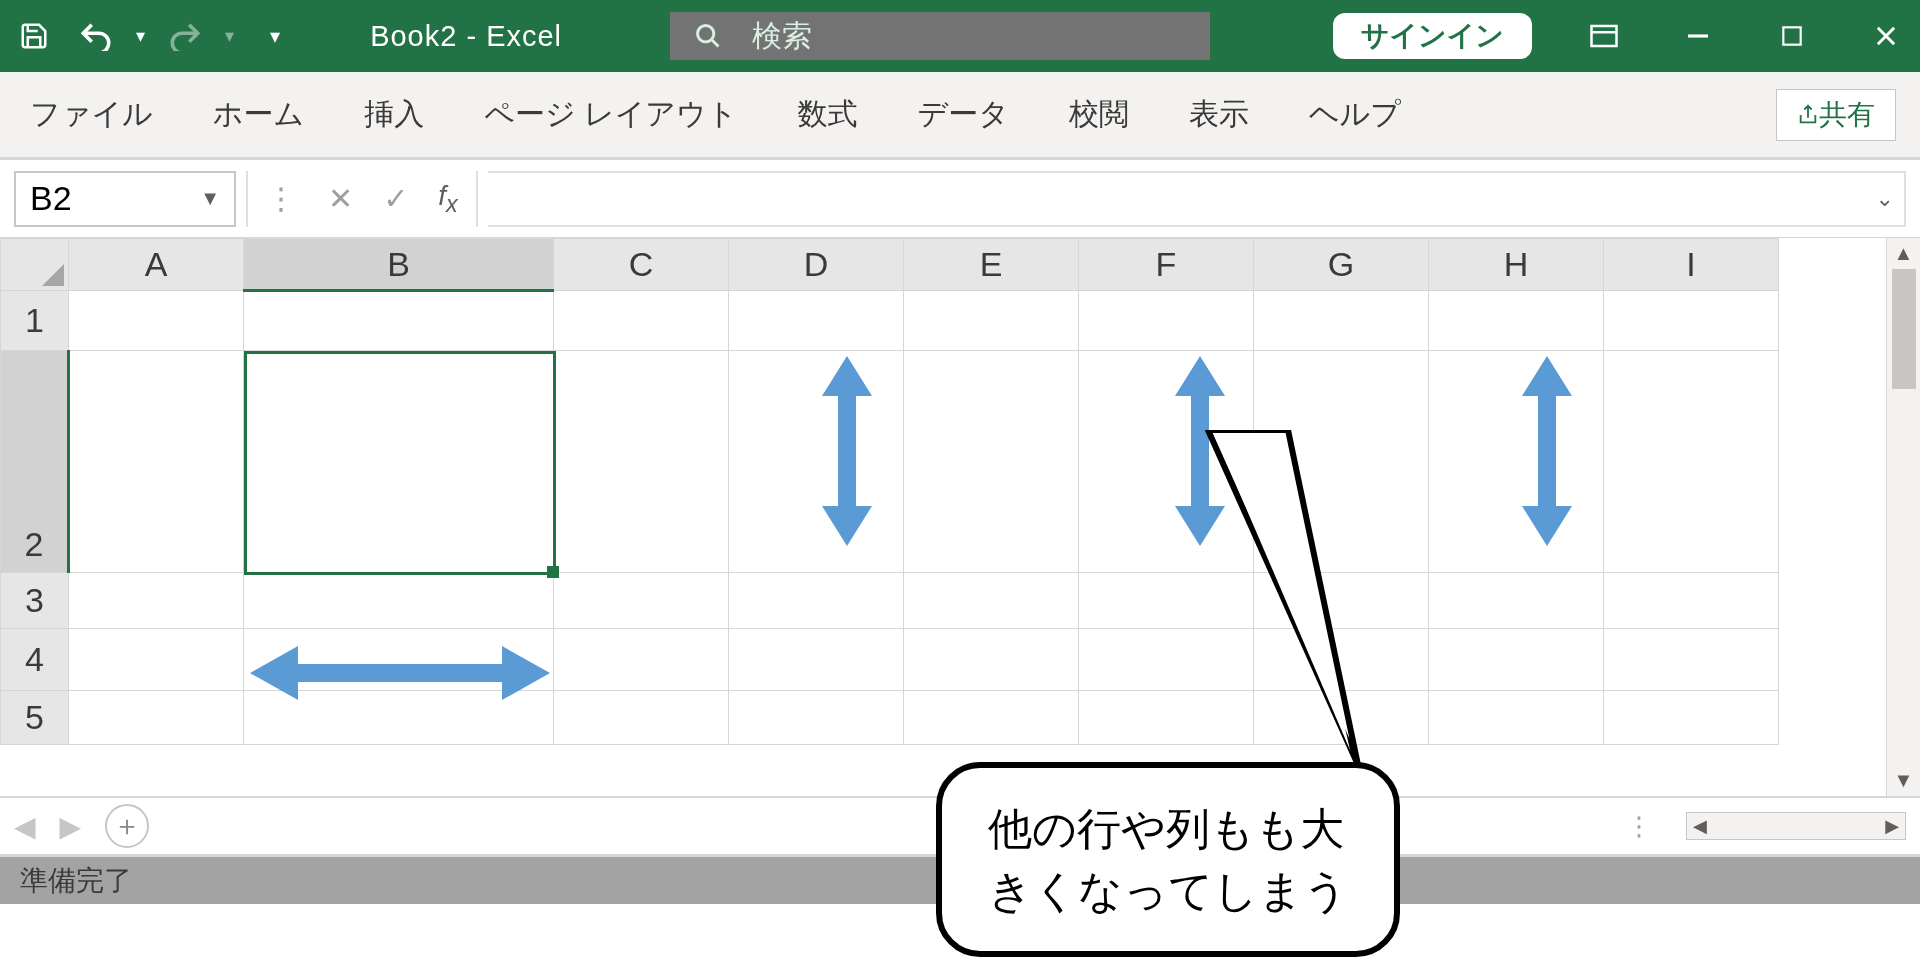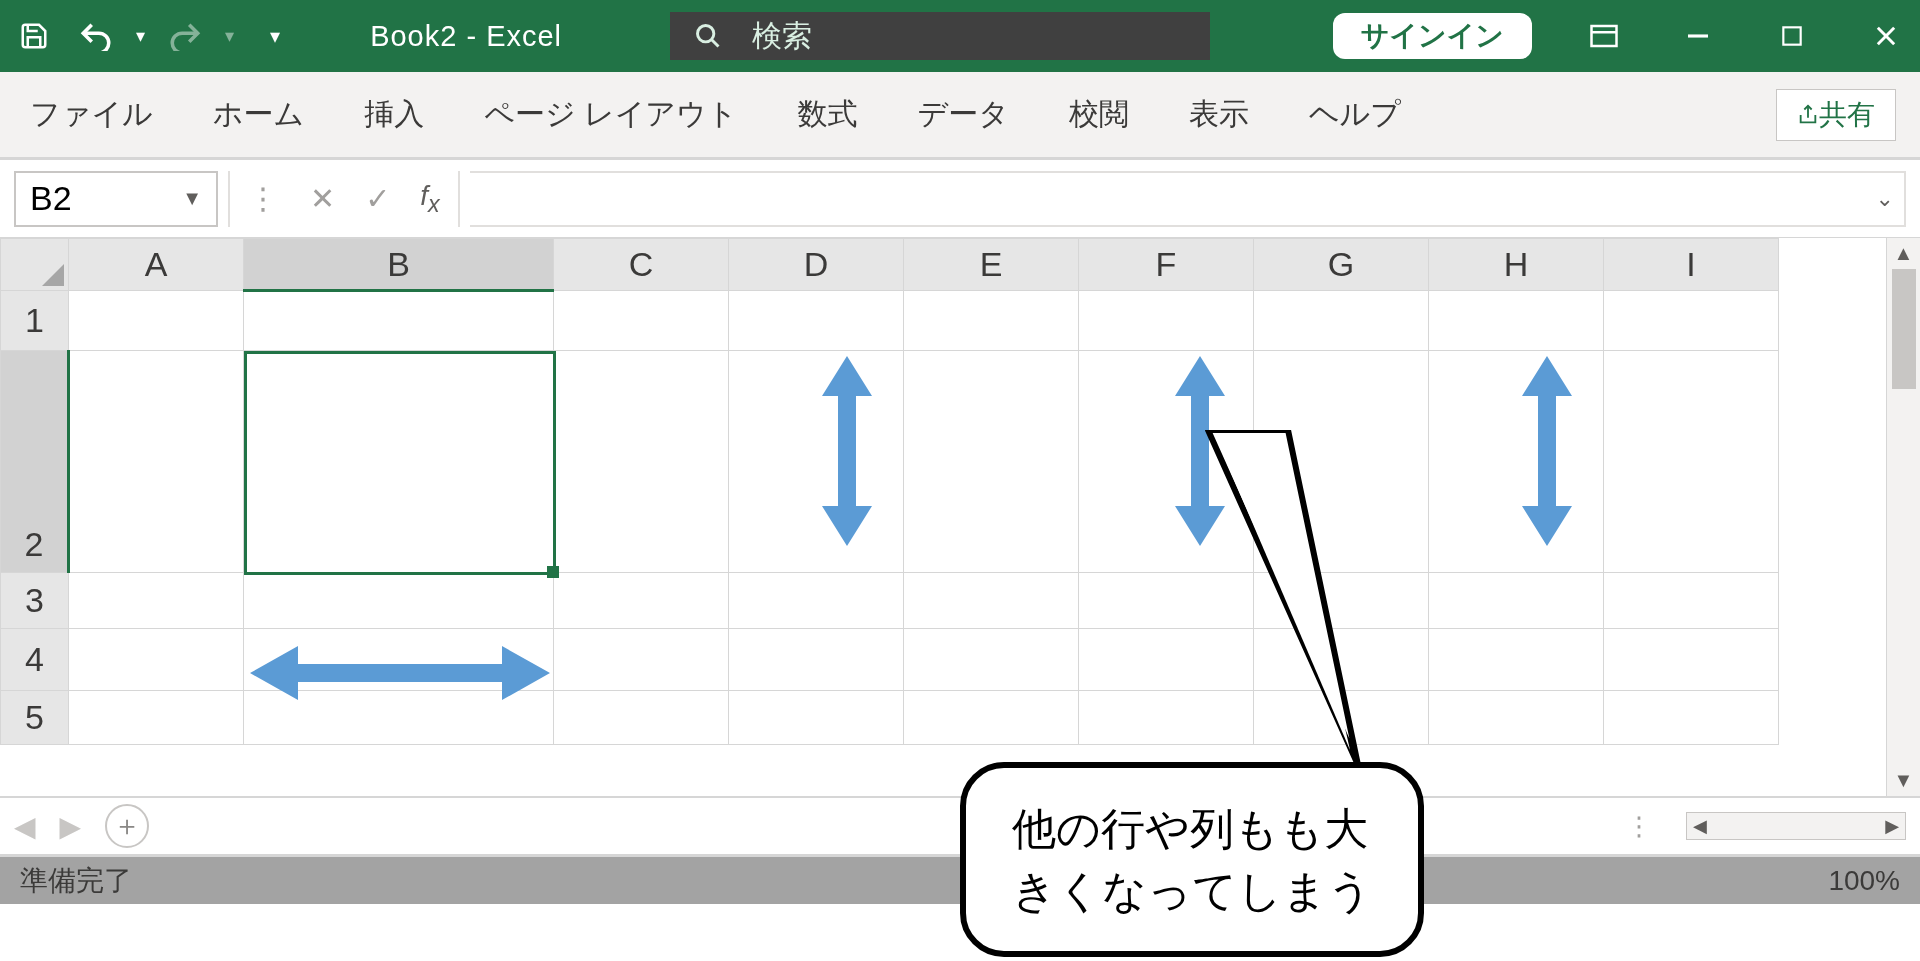--- a/index.html
+++ b/index.html
@@ -3,30 +3,30 @@
 <meta charset="utf-8">
 <style>
   *{box-sizing:border-box;margin:0;padding:0;font-family:"Yu Gothic UI","Meiryo",sans-serif}
   body{background:#fff;width:1920px;height:961px;overflow:hidden;position:relative}
   
   .titlebar{background:#217346;height:72px;display:flex;align-items:center;color:#fff;padding:0 12px;justify-content:space-between}
   .titlebar-left{display:flex;align-items:center;gap:18px}
   .qat-btn{width:44px;height:44px;display:flex;align-items:center;justify-content:center;color:#fff}
   .qat-sep{color:#fff}
   .title-text{font-size:29px;margin-left:72px;letter-spacing:1px}
-  .searchbox{background:#404040;height:48px;width:540px;display:flex;align-items:center;margin-left:90px;padding:0 24px;color:#d9efe2;font-size:30px;gap:30px}
+  .searchbox{background:#737373;height:48px;width:540px;display:flex;align-items:center;margin-left:90px;padding:0 24px;color:#d9efe2;font-size:30px;gap:30px}
   .titlebar-right{display:flex;align-items:center;gap:50px}
   .signin-btn{background:#fff;color:#217346;font-size:28px;font-weight:bold;padding:4px 28px;border-radius:12px}
   .win-btn{width:44px;height:44px;display:flex;align-items:center;justify-content:center}
   
   .ribbon{background:#f3f2f1;height:88px;border-bottom:3px solid #d6d6d6;display:flex;align-items:center;padding:0 30px;gap:60px;font-size:30px;color:#3b3a39;position:relative}
   .ribbon .share{position:absolute;right:24px;top:50%;transform:translateY(-50%);border:1px solid #c8c6c4;background:#fff;padding:6px 20px;font-size:28px;color:#217346;display:flex;align-items:center;gap:0}
   
   .fbar{height:78px;background:#fff;border-bottom:1px solid #d6d6d6;display:flex;align-items:center;padding:10px 14px;gap:10px}
-  .namebox{width:204px;height:56px;border:2px solid #c8c6c4;display:flex;align-items:center;justify-content:space-between;padding:0 14px;font-size:34px;background:#fff}
+  .namebox{width:222px;height:56px;border:2px solid #c8c6c4;display:flex;align-items:center;justify-content:space-between;padding:0 14px;font-size:34px;background:#fff}
   .namebox .chev{color:#605e5c;font-size:20px}
   .fbar-tools{display:flex;align-items:center;gap:30px;padding:0 18px;height:56px;border:2px solid #e1dfdd;border-bottom:none;border-top:none;color:#a19f9d;font-size:30px}
   .fbar-tools .dots{color:#a19f9d;letter-spacing:2px}
   .fx{font-style:italic;color:#605e5c;font-size:28px}
   .formula-input{flex:1;height:56px;border:2px solid #e1dfdd;border-left:none;background:#fff;position:relative}
   .formula-input .expand{position:absolute;right:10px;top:50%;transform:translateY(-50%);color:#605e5c;font-size:22px}
   
   .gridwrap{position:relative;height:560px;border-bottom:2px solid #d6d6d6;overflow:hidden}
   .grid{border-collapse:collapse;table-layout:fixed}
   .grid th,.grid td{border:1px solid #d6d6d6;text-align:center;font-size:34px;color:#3b3a39;font-weight:normal;padding:0}
@@ -283,38 +283,22 @@
   <div class="divider"></div>
   <span class="dots">⋮</span>
   <div class="hscroll-seg">
     <span>◀</span>
     <span>▶</span>
   </div>
 </div>
 
 <div class="status">
   <span>準備完了</span>
-  <div class="zoom">
-    <svg width="26" height="22" viewBox="0 0 24 20" fill="none" stroke="#3b3a39" stroke-width="2">
-        <rect x="2" y="2" width="20" height="14"></rect>
-        <line x1="8" y1="20" x2="16" y2="20"></line>
-      </svg>
-    <span>表示設定</span>
-    <svg width="26" height="22" viewBox="0 0 24 20" fill="#3b3a39" style="margin-left:40px">
-        <rect x="2" y="2" width="6" height="6"></rect>
-        <rect x="10" y="2" width="6" height="6"></rect>
-        <rect x="18" y="2" width="4" height="6"></rect>
-        <rect x="2" y="10" width="6" height="6"></rect>
-        <rect x="10" y="10" width="6" height="6"></rect>
-        <rect x="18" y="10" width="4" height="6"></rect>
-      </svg>
-    <span style="margin-left:560px">100%</span>
-  </div>
 </div>
 
 <svg class="callout-tail" style="left:1198px;top:430px" width="230" height="380" viewBox="0 0 230 380">
   <polygon points="10,0 90,0 160,335 10,0" fill="#fff" stroke="#000" stroke-width="6" stroke-linejoin="round"></polygon>
   <polygon points="18,8 82,8 152,320" fill="#fff"></polygon>
 </svg>
-<div class="callout" style="left:960px;top:762px">
+<div class="callout" style="left:936px;top:762px">
   <div>他の行や列もも大</div>
   <div>きくなってしまう</div>
 </div>
 
 </body></html>

